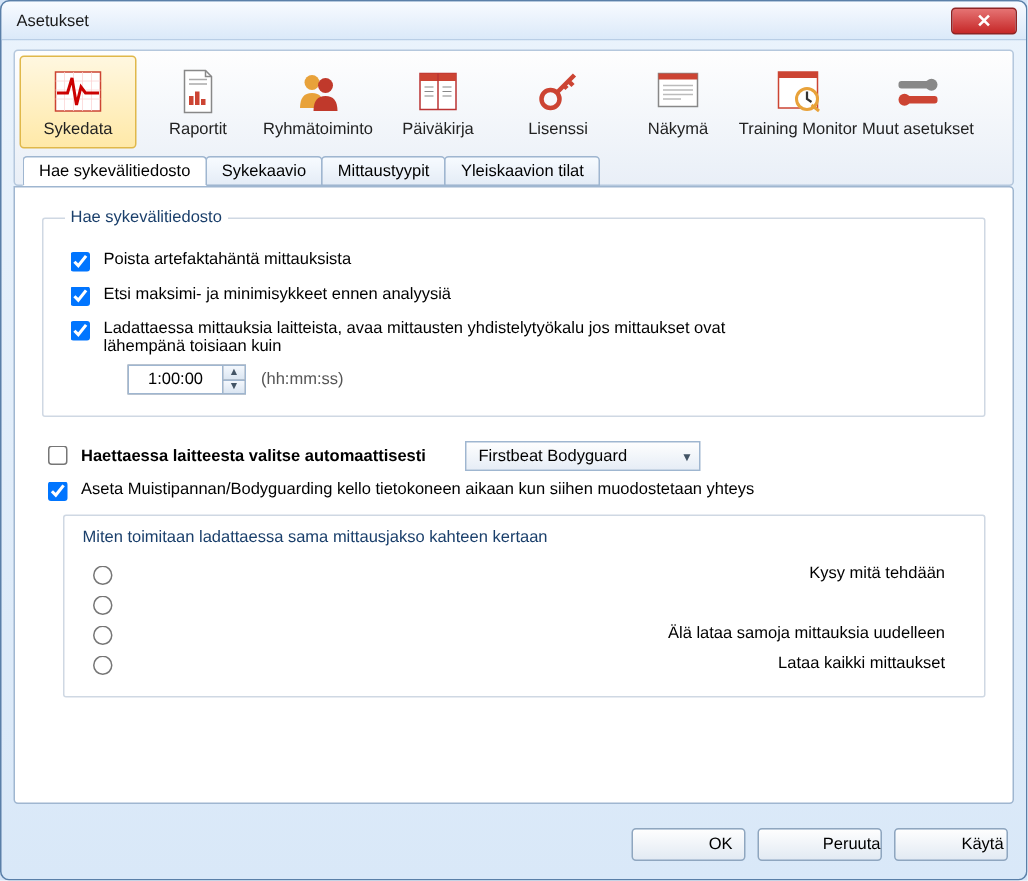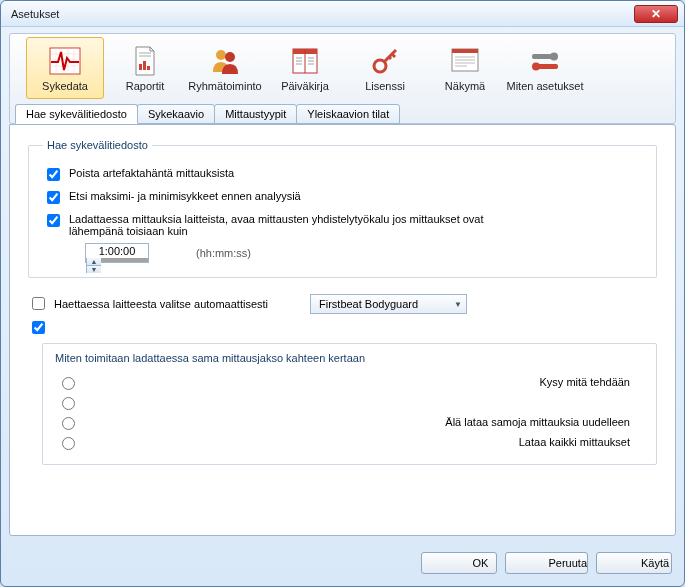--- a/index.html
+++ b/index.html
@@ -46,21 +46,20 @@
   .toolbar-wrap {
     margin: 6px 8px 0 8px;
     background: linear-gradient(#fefefe, #e9eff7);
     border: 1px solid #b5c8dd;
     border-radius: 3px;
     padding: 3px 3px 0 3px;
   }
   .toolbar {
     display: flex;
     gap: 2px;
-    margin-left: 13px;
   }
   .tool-btn {
     width: 78px;
     height: 62px;
     display: flex;
     flex-direction: column;
     align-items: center;
     justify-content: center;
     gap: 2px;
     border: 1px solid transparent;
@@ -116,21 +115,21 @@
   fieldset.group legend {
     padding: 0 4px;
     color: #1a3f6b;
   }
   .row { display: flex; align-items: flex-start; gap: 6px; margin: 6px 0; }
   .row label { cursor: pointer; }
   .chk { width: 13px; height: 13px; margin-top: 1px; }
   .time-row { display:flex; align-items:center; gap:10px; margin-left: 42px; margin-top:6px;}
   .spinner {
     display:flex; align-items:stretch;
-    border:1px solid #9fb6d0; height:20px; background:#a3a3a3;flex-direction:column;
+    border:1px solid #9fb6d0; height:20px; background:#a3a3a3;
   }
   .spinner input {
     border:none; width:62px; text-align:center; font-size:11px; outline:none;
   }
   .spin-btns { display:flex; flex-direction:column; border-left:1px solid #9fb6d0;}
   .spin-btns div {
     width:14px; flex:1; background:linear-gradient(#f4f8fd,#dbe6f2);
     font-size:7px; display:flex; align-items:center; justify-content:center;
     cursor:pointer; color:#456;
   }
@@ -164,21 +163,21 @@
   }
   .btn {
     min-width:76px; height:22px;
     border:1px solid #8fa6bf;
     background:linear-gradient(#fefefe,#e2eaf3);
     border-radius:3px;
     font-size:11px;
     cursor:pointer;
     display:flex; align-items:center; justify-content:center;padding-left:42px;
   }
-  .hint{color:#555;margin-left:37px;}
+  .hint{color:#555;}
 </style>
 </head>
 <body>
 
 <div class="window">
 
   <div class="titlebar">
     <span class="titlebar-title">Asetukset</span>
     <div class="close-btn">
       <span>✕</span>
@@ -251,31 +250,43 @@
         <div class="tool-icon">
           <svg width="34" height="34" viewBox="0 0 34 34">
             <rect x="4" y="5" width="26" height="22" fill="#fff" stroke="#888"></rect>
             <rect x="4" y="5" width="26" height="4" fill="#c43"></rect>
             <path d="M7 13 h20 M7 16 h20 M7 19 h20 M7 22 h12" stroke="#bbb"></path>
           </svg>
         </div>
         <span class="tool-label">Näkymä</span>
       </div>
 
+      <div class="tool-btn">
+        <div class="tool-icon">
+          <svg width="34" height="34" viewBox="0 0 34 34">
+            <rect x="4" y="4" width="26" height="24" fill="#fff" stroke="#c43"></rect>
+            <rect x="4" y="4" width="26" height="4" fill="#c43"></rect>
+            <circle cx="23" cy="22" r="7" fill="#fff" stroke="#e8a23a" stroke-width="2"></circle>
+            <path d="M23 17 v5 l3 2" stroke="#333" stroke-width="1.5" fill="none"></path>
+            <path d="M26 26 l5 4" stroke="#e8a23a" stroke-width="2"></path>
+          </svg>
+        </div>
+        <span class="tool-label">Training Monitor</span>
+      </div>
 
       <div class="tool-btn">
         <div class="tool-icon">
           <svg width="34" height="34" viewBox="0 0 34 34">
             <rect x="4" y="10" width="22" height="5" rx="2" fill="#888"></rect>
             <circle cx="26" cy="12.5" r="4" fill="#888"></circle>
             <rect x="8" y="20" width="22" height="5" rx="2" fill="#c43"></rect>
             <circle cx="8" cy="22.5" r="4" fill="#c43"></circle>
           </svg>
         </div>
-        <span class="tool-label">Miten asetukset</span>
+        <span class="tool-label">Muut asetukset</span>
       </div>
 
     </div>
 
     <div class="tab-strip">
       <div class="tab active">Hae sykevälitiedosto</div>
       <div class="tab">Sykekaavio</div>
       <div class="tab">Mittaustyypit</div>
       <div class="tab">Yleiskaavion tilat</div>
     </div>
@@ -308,29 +319,30 @@
             <div>▲</div>
             <div>▼</div>
           </div>
         </div>
         <span class="hint">(hh:mm:ss)</span>
       </div>
     </fieldset>
 
     <div class="row" style="align-items:center;">
       <input type="checkbox" class="chk" style="">
-      <label style="width:250px;">Haettaessa laitteesta valitse automaattisesti</label>
+      <label style="width:250px;font-weight:bold;">Haettaessa laitteesta valitse automaattisesti</label>
       <div class="combo">
         <span>Firstbeat Bodyguard</span>
         <span class="arrow">▼</span>
       </div>
     </div>
 
     <div class="row">
       <input type="checkbox" class="chk" checked="" style="">
+      <label>Aseta Muistipannan/Bodyguarding kello tietokoneen aikaan kun siihen muodostetaan yhteys</label>
     </div>
 
     <div class="sub-group">
       <div class="legend">Miten toimitaan ladattaessa sama mittausjakso kahteen kertaan</div>
       <div class="radio-row">
         <input type="radio" name="dup" style="">
         <label>Kysy mitä tehdään</label>
       </div>
       <div class="radio-row">
         <input type="radio" name="dup" style="">

